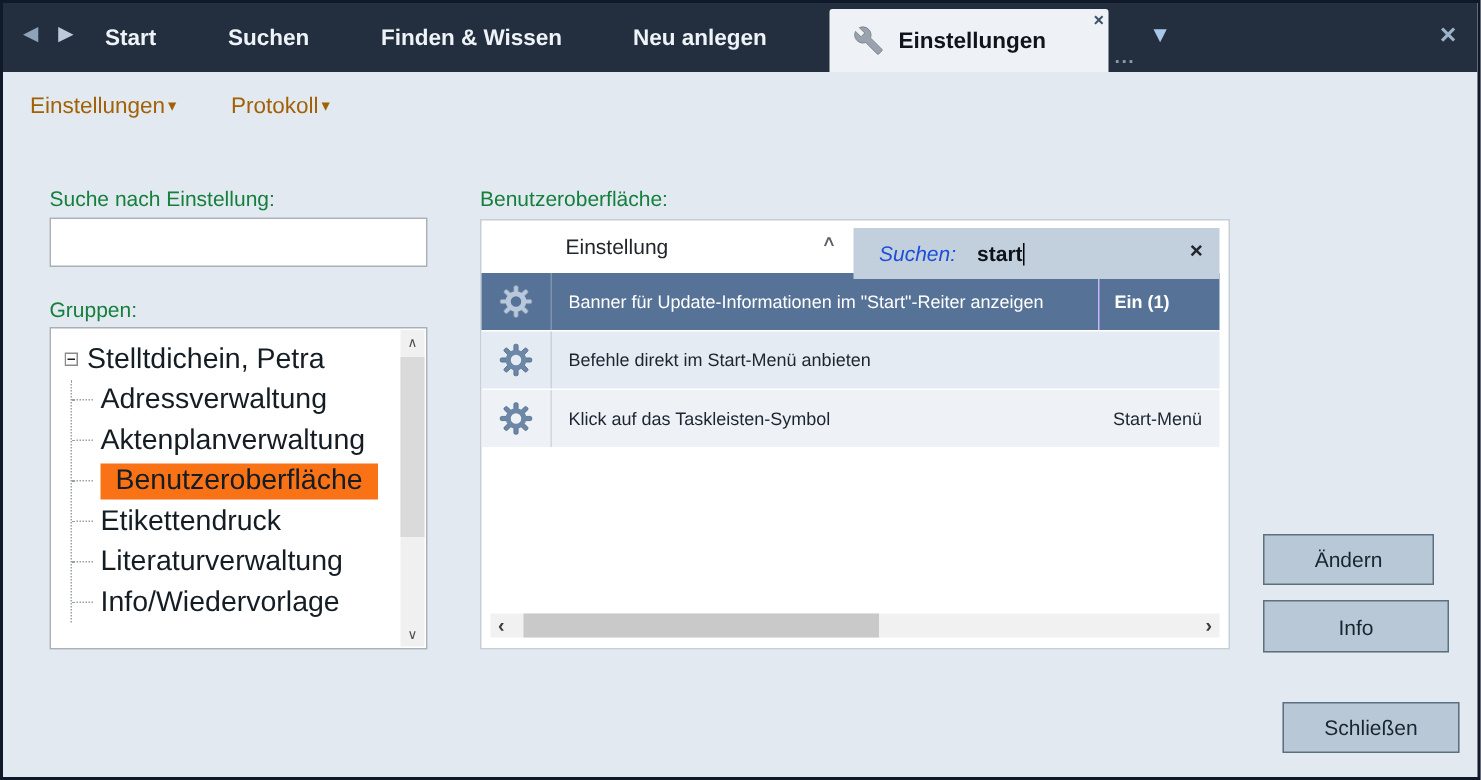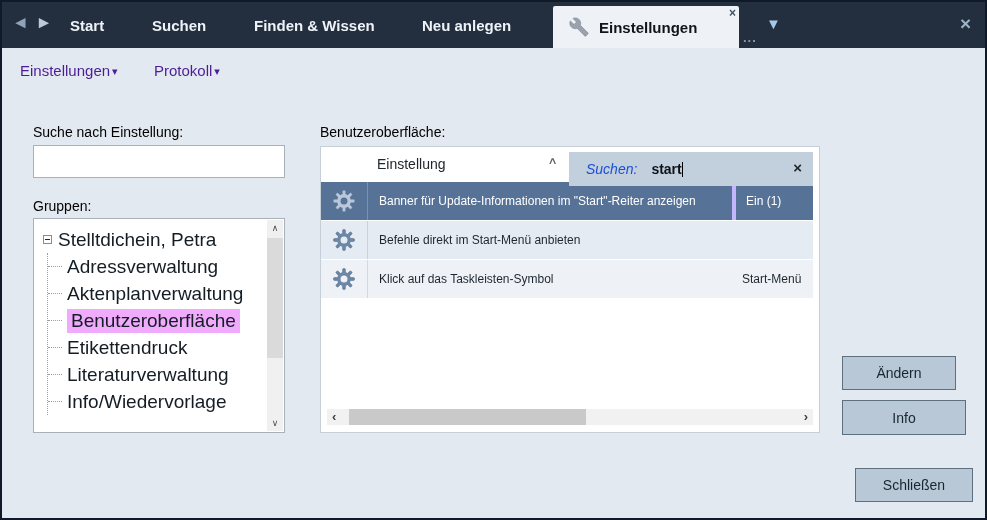--- a/index.html
+++ b/index.html
@@ -23,44 +23,44 @@
   .tab-close{ position:absolute; top:1px; right:3px; font-size:12px; font-weight:bold;
               color:#3e5166; line-height:12px; cursor:pointer; }
   .overflow-dots{ position:absolute; left:741px; top:28px; color:#8d9aa8; font-weight:bold;
                   font-size:13px; letter-spacing:1px; }
   .tab-dropdown{ position:absolute; left:764px; top:13px; color:#a7c6e8; font-size:15px; cursor:pointer; }
   .win-close{ position:absolute; right:14px; top:11px; color:#9cb2c9; font-size:19px;
               font-weight:bold; cursor:pointer; }
 
   
   .menubar{ position:absolute; top:46px; left:0; right:0; height:40px; }
-  .menu-item{ position:absolute; top:14px; font-size:15px; color:#4c1d95; cursor:pointer; }
+  .menu-item{ position:absolute; top:14px; font-size:15px; color:#a16207; cursor:pointer; }
   .menu-item .caret{ font-size:11px; vertical-align:1px; margin-left:2px; }
   .menu-einstellungen{ left:18px; } .menu-protokoll{ left:152px; }
 
   
-  .lbl-field{ position:absolute; font-size:14px; color:#000000; }
+  .lbl-field{ position:absolute; font-size:14px; color:#15803d; }
   .lbl-suche{ left:31px; top:122px; }
   .search-input{ position:absolute; left:31px; top:143px; width:252px; height:33px;
                  background:#fff; border:1px solid #a9b0b8; font:14px "Liberation Sans",sans-serif;
                  padding:0 6px; }
   .lbl-gruppen{ left:31px; top:196px; }
   .treebox{ position:absolute; left:31px; top:216px; width:252px; height:215px;
             background:#fff; border:1px solid #a9b0b8; overflow:hidden; }
   .tree{ position:absolute; left:9px; top:7px; right:18px; bottom:0; font-size:19px;
          color:#141c24; overflow:hidden; }
   .tree-root{ display:flex; align-items:center; height:27px; white-space:nowrap; }
   .expand-box{ position:relative; width:9px; height:9px; border:1px solid #8a8a8a;
                background:#fff; margin-right:6px; flex:0 0 auto; }
   .expand-box::after{ content:""; position:absolute; left:1px; right:1px; top:3px;
                       border-top:1px solid #222; }
   .tree-children{ margin-left:4px; border-left:1px dotted #9aa0a6; }
   .tree-item{ display:flex; align-items:center; height:27px; white-space:nowrap; cursor:pointer; }
   .tree-item::before{ content:""; width:14px; border-top:1px dotted #9aa0a6; margin-right:5px; }
-  .tree-item.selected .tlabel{ background:#f0abfc; padding:1px 4px; }
+  .tree-item.selected .tlabel{ background:#f97316; padding:1px 10px; }
   .tree-scroll{ position:absolute; top:1px; right:1px; bottom:1px; width:16px; background:#f0f0f0; }
   .tree-scroll .thumb{ position:absolute; top:18px; left:0; right:0; height:120px; background:#dadada; }
   .sarrow{ position:absolute; left:0; right:0; text-align:center; color:#4d4d4d; font-size:9px; }
   .sarrow.up{ top:3px; } .sarrow.down{ bottom:3px; }
 
   
   .lbl-benutzer{ left:318px; top:122px; }
   .table{ position:absolute; left:318px; top:144px; width:500px; height:287px;
           background:#fff; border:1px solid #c6ced8; }
   .thead{ position:relative; height:34px; display:flex; align-items:center; }
@@ -76,21 +76,21 @@
                     font-weight:bold; cursor:pointer; }
   .rows{ position:absolute; top:35px; left:0; width:492px; }
   .trow{ display:flex; align-items:center; height:38px; margin-bottom:1px; font-size:12px;
          color:#1d2630; cursor:pointer; }
   .trow .icell{ flex:0 0 47px; display:flex; justify-content:center; align-items:center;
                 align-self:stretch; border-right:1px solid rgba(120,140,160,.25); }
   .trow .ncell{ flex:1 1 auto; padding-left:11px; align-self:stretch; display:flex; align-items:center; }
   .trow .vcell{ flex:0 0 81px; padding-left:10px; align-self:stretch; display:flex; align-items:center; }
   .trow.selected{ background:#567397; color:#fff; }
   .trow.selected .icell{ border-right:1px solid #7e93ab; }
-  .trow.selected .vcell{ border-left:4px solid #c4b5fd; }
+  .trow.selected .vcell{ border-left:1px solid #c4b5fd;font-weight:bold; }
   .trow.alt1{ background:#e4ebf3; }
   .trow.alt2{ background:#eef2f6;align-items:flex-end; }
   .gear{ width:24px; height:24px; }
   .hscroll{ position:absolute; left:6px; right:6px; bottom:7px; height:16px; background:#f1f1f1; }
   .hscroll .chev{ position:absolute; top:0px; font-size:13px; font-weight:bold; color:#3d3d3d; }
   .hscroll .chev.left{ left:5px; } .hscroll .chev.right{ right:5px; }
   .hscroll .thumb{ position:absolute; left:22px; top:0; height:16px; width:237px; background:#c9c9c9; }
 
   
   .btn{ position:absolute; background:#b9c8d6; border:1px solid #5d707f; color:#18262f;

